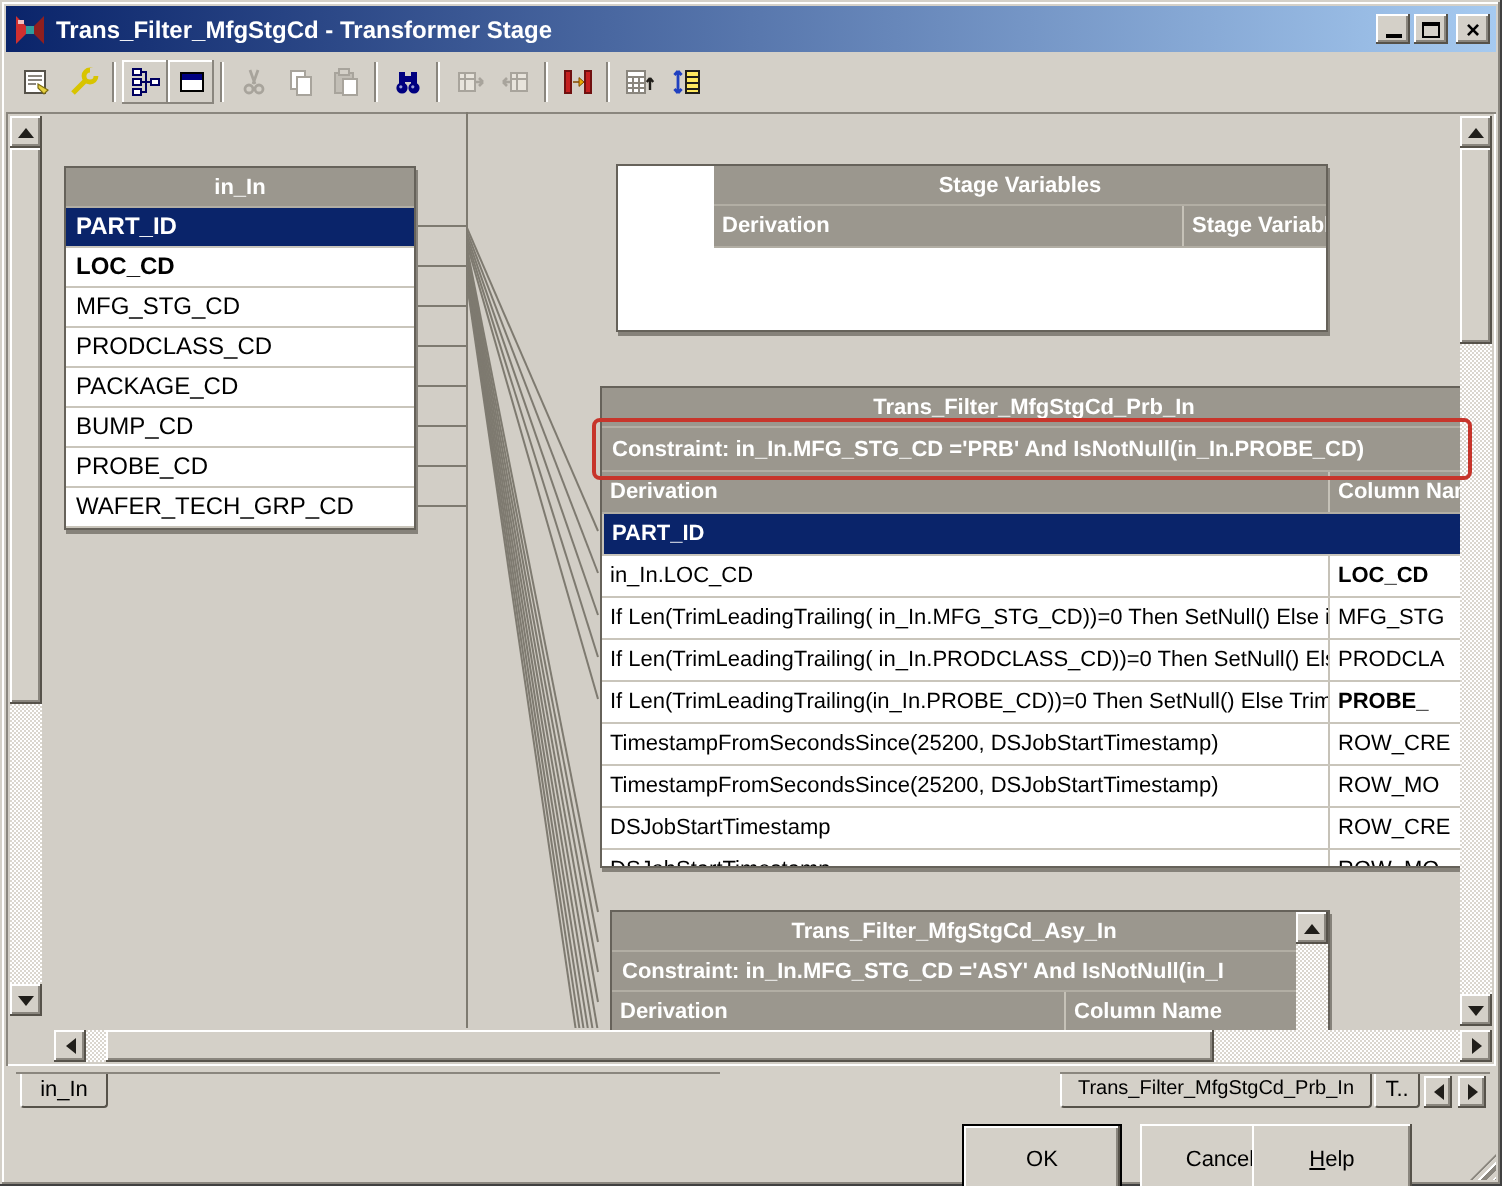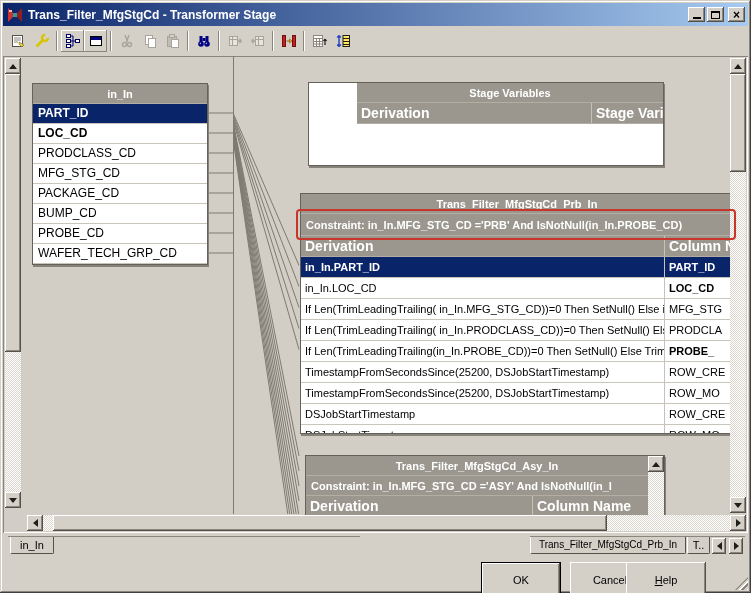--- a/index.html
+++ b/index.html
@@ -23,21 +23,21 @@
   .tbtn{width:23px;height:22px;border:none;background:transparent;padding:0;display:flex;align-items:center;justify-content:center;}
   .tbtn.tog{background:#d4d0c8;box-shadow: inset -1px -1px 0 #8a867e, inset 1px 1px 0 #fff;}
   .tsep{width:2px;height:20px;margin:0 3px;border-left:1px solid #8a867e;border-right:1px solid #fff;}
   
   .canvas{position:absolute;left:3px;top:56px;width:745px;height:477px;background:#d2cec6;overflow:hidden;
     box-shadow: inset 1px 1px 0 #8a867e, inset -1px -1px 0 #fff;}
   .links{position:absolute;left:0;top:0;z-index:1;}
   .panel{position:absolute;background:#fff;border:1px solid #66625a;box-shadow:1px 2px 0 #86827a;overflow:hidden;z-index:2;}
   .phead{background:#9b978e;color:#fff;font-weight:bold;font-size:11px;text-align:center;height:20px;line-height:20px;border-bottom:1px solid #b2aea4;white-space:nowrap;overflow:hidden;}
   .pconstraint{background:#9b978e;color:#fff;font-weight:bold;font-size:11px;height:22px;line-height:22px;padding:0 5px;border-bottom:1px solid #b2aea4;white-space:nowrap;overflow:hidden;}
-  .pcols{display:flex;background:#9b978e;color:#fff;font-weight:bold;font-size:14px;height:21px;line-height:20px;border-bottom:1px solid #b2aea4;white-space:nowrap;}
+  .pcols{display:flex;background:#9b978e;color:#fff;font-weight:bold;font-size:11px;height:21px;line-height:20px;border-bottom:1px solid #b2aea4;white-space:nowrap;}
   .pcols>div{padding:0 4px;overflow:hidden;}
   .cdiv{border-left:1px solid #c6c2b8;flex:1;}
   .grow{display:flex;height:21px;line-height:20px;font-size:11px;border-bottom:1px solid #c9c5bb;background:#fff;white-space:nowrap;}
   .grow>div{padding:0 4px;overflow:hidden;}
   .grow.sel{background:#0a246a;color:#fff;font-weight:bold;}
   .kc{font-weight:bold;}
   .lrow{height:20px;line-height:19px;padding:0 5px;border-bottom:1px solid #c9c5bb;font-size:12px;background:#fff;white-space:nowrap;overflow:hidden;}
   .lrow.key{font-weight:bold;}
   .lrow.sel{background:#0a246a;color:#fff;font-weight:bold;}
   
@@ -221,22 +221,22 @@
           <path d="M230.5 82L296 505"></path>
           <path d="M230.5 84L296 520"></path>
         <path d="M230.5 86L296 535"></path>
       </g>
     </svg>
 
     <div class="panel" style="left:29px;top:27px;width:176px;height:182px;">
       <div class="phead">in_In</div>
       <div class="lrow sel key">PART_ID</div>
       <div class="lrow key">LOC_CD</div>
+      <div class="lrow">MFG_STG_CD</div>
       <div class="lrow">PRODCLASS_CD</div>
-      <div class="lrow">MFG_STG_CD</div>
       <div class="lrow">PACKAGE_CD</div>
       <div class="lrow">BUMP_CD</div>
       <div class="lrow">PROBE_CD</div>
       <div class="lrow">WAFER_TECH_GRP_CD</div>
     </div>
 
     <div class="panel" style="left:305px;top:26px;width:356px;height:84px;padding-left:48px;">
       <div class="phead">Stage Variables</div>
       <div class="pcols">
         <div class="w-sv1">Derivation</div>
@@ -245,21 +245,20 @@
     </div>
 
     <div class="panel" style="left:297px;top:137px;width:434px;height:241px;">
       <div class="phead">Trans_Filter_MfgStgCd_Prb_In</div>
       <div class="pconstraint">Constraint: in_In.MFG_STG_CD ='PRB' And IsNotNull(in_In.PROBE_CD)</div>
       <div class="pcols">
         <div class="w-prb1">Derivation</div>
         <div class="cdiv">Column Name</div>
       </div>
       <div class="grow sel">
-        <div class="w-prb1">in_In.PART_ID</div>
         <div class="cdiv kc">PART_ID</div>
       </div>
       <div class="grow">
         <div class="w-prb1">in_In.LOC_CD</div>
         <div class="cdiv kc">LOC_CD</div>
       </div>
       <div class="grow">
         <div class="w-prb1">If Len(TrimLeadingTrailing( in_In.MFG_STG_CD))=0 Then SetNull() Else  in</div>
         <div class="cdiv">MFG_STG</div>
       </div>

